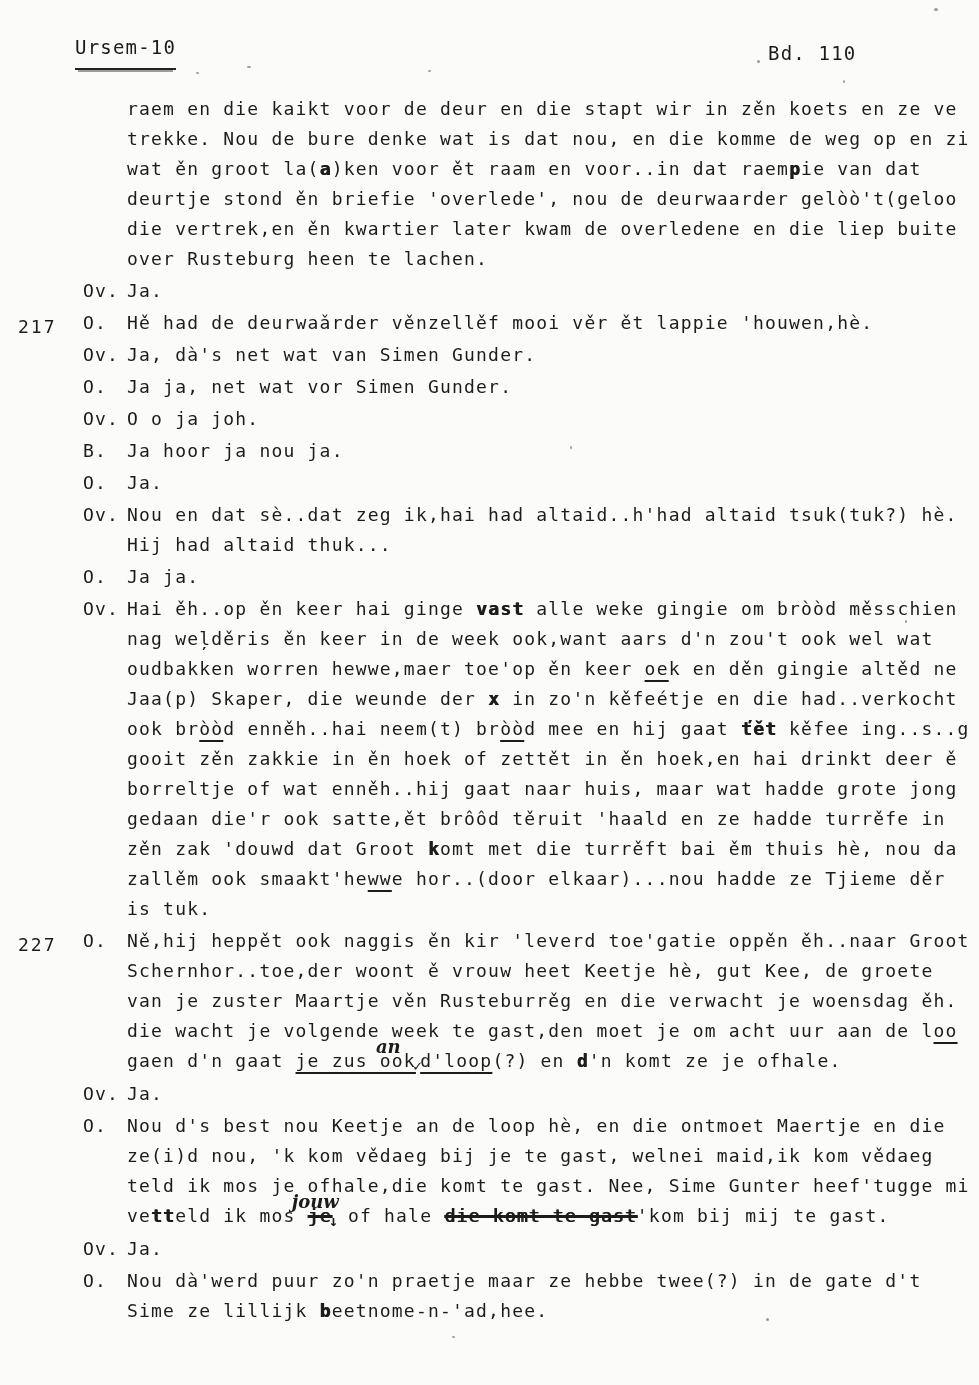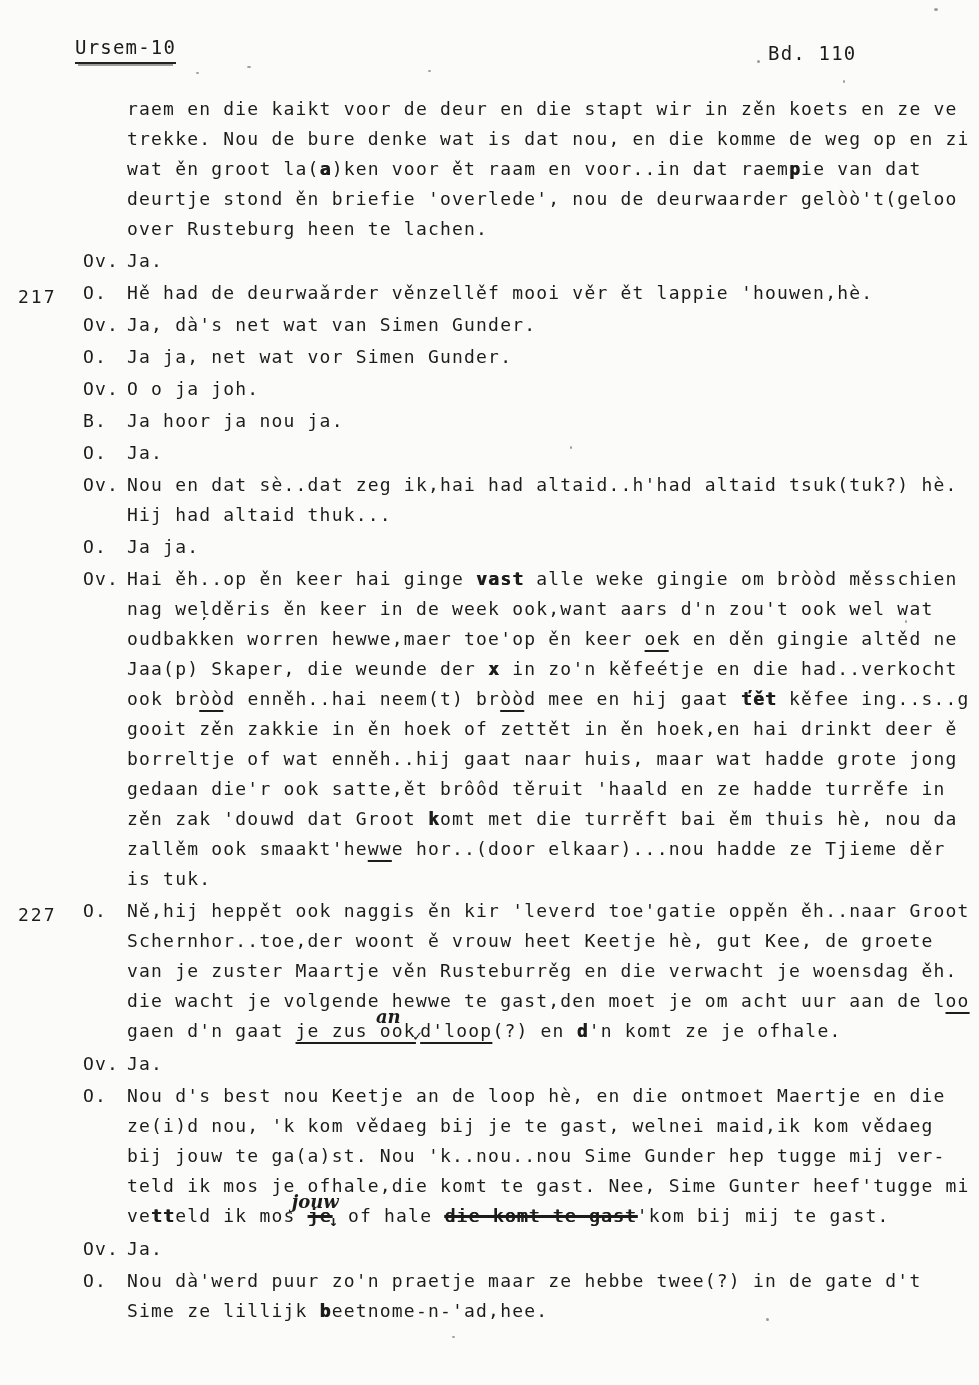--- a/index.html
+++ b/index.html
@@ -12,21 +12,21 @@
     overflow:hidden;
   }
   .page{position:absolute;inset:0;}
   .header{
     position:absolute;top:36px;left:0;right:0;height:30px;
     font-size:19px;letter-spacing:1.2px;
   }
   .header .left{
     position:absolute;left:75px;top:0;
     border-bottom:2px solid #222;
-    padding-bottom:4px;
+    padding-bottom:10px;
     box-shadow:0 5px 0 -3px rgba(40,40,40,.45);
   }
   .header .right{position:absolute;left:768px;top:6px;}
   .transcript{
     position:absolute;top:94px;left:0;width:789px;
   }
   .entry{
     position:relative;
     padding-left:127px;
     margin-bottom:2px;
@@ -89,20 +89,21 @@
     <span class="left">Ursem-10</span>
     <span class="right">Bd. 110</span>
   </div>
 
   <div class="transcript" id="transcript">
       <div class="entry">
         <div class="tline"><span class="">raem en die kaikt voor de deur en die stapt wir in zěn koets en ze ve</span></div>
         <div class="tline"><span class="">trekke. Nou de bure denke wat is dat nou, en die komme de weg op en zi</span></div>
         <div class="tline"><span class="">wat ěn groot la(</span><span class="seg-b">a</span><span class="">)ken voor ět raam en voor..in dat raem</span><span class="seg-b">p</span><span class="">ie van dat</span></div>
         <div class="tline"><span class="">deurtje stond ěn briefie 'overlede', nou de deurwaarder gelòò't(geloo</span></div>
+        <div class="tline"><span class="">die vertrek,en ěn kwartier later kwam de overledene en die liep buite</span></div>
         <div class="tline"><span class="">over Rusteburg heen te lachen.</span></div>
       </div>
       <div class="entry">
         <span class="speaker">Ov.</span>
         <div class="tline"><span class="">Ja.</span></div>
       </div>
       <div class="entry">
         <span class="mnum">217</span>
         <span class="speaker">O.</span>
         <div class="tline"><span class="">Hě had de deurwaǎrder věnzellěf mooi věr ět lappie 'houwen,hè.</span></div>
@@ -149,32 +150,31 @@
         <div class="tline"><span class="">zěn zak 'douwd dat Groot </span><span class="seg-b">k</span><span class="">omt met die turrěft bai ěm thuis hè, nou da</span></div>
         <div class="tline"><span class="">zallěm ook smaakt'he</span><span class="seg-u">ww</span><span class="">e hor..(door elkaar)...nou hadde ze Tjieme děr</span></div>
         <div class="tline"><span class="">is tuk.</span></div>
       </div>
       <div class="entry">
         <span class="mnum">227</span>
         <span class="speaker">O.</span>
         <div class="tline"><span class="">Ně,hij heppět ook naggis ěn kir 'leverd toe'gatie oppěn ěh..naar Groot</span></div>
         <div class="tline"><span class="">Schernhor..toe,der woont ě vrouw heet Keetje hè, gut Kee, de groete</span></div>
         <div class="tline"><span class="">van je zuster Maartje věn Rusteburrěg en die verwacht je woensdag ěh.</span></div>
-        <div class="tline"><span class="">die wacht je volgende hewwe te gast,den moet je om acht uur aan de l</span><span class="seg-u">oo</span></div>
+        <div class="tline"><span class="">die wacht je volgende week te gast,den moet je om acht uur aan de l</span><span class="seg-u">oo</span></div>
         <div class="tline"><span class="">gaen d'n gaat </span><span class="seg-u">je zus ook</span><span class="seg-ins"><span>an</span></span><span class="seg-car">✓</span><span class="seg-u">d'loop</span><span class="">(?) en </span><span class="seg-b">d</span><span class="">'n komt ze je ofhale.</span></div>
       </div>
       <div class="entry">
         <span class="speaker">Ov.</span>
         <div class="tline"><span class="">Ja.</span></div>
       </div>
       <div class="entry">
         <span class="speaker">O.</span>
         <div class="tline"><span class="">Nou d's best nou Keetje an de loop hè, en die ontmoet Maertje en die</span></div>
         <div class="tline"><span class="">ze(i)d nou, 'k kom vědaeg bij je te gast, welnei maid,ik kom vědaeg</span></div>
-        <div class="tline"><span class="">bij jouw te ga(a)st. Nou 'k..nou..nou Sime Gunder hep tugge mij ver-</span></div>
         <div class="tline"><span class="">teld ik mos je ofhale,die komt te gast. Nee, Sime Gunter heef'tugge mi</span></div>
         <div class="tline"><span class="">ve</span><span class="seg-b">tt</span><span class="">eld ik mos </span><span class="seg-x">je</span><span class="seg-ins"><span>jouw</span></span><span class="seg-car">↓</span><span class=""> of hale </span><span class="seg-x">die komt te gast</span><span class="">'kom bij mij te gast.</span></div>
       </div>
       <div class="entry">
         <span class="speaker">Ov.</span>
         <div class="tline"><span class="">Ja.</span></div>
       </div>
       <div class="entry">
         <span class="speaker">O.</span>
         <div class="tline"><span class="">Nou dà'werd puur zo'n praetje maar ze hebbe twee(?) in de gate d't</span></div>

